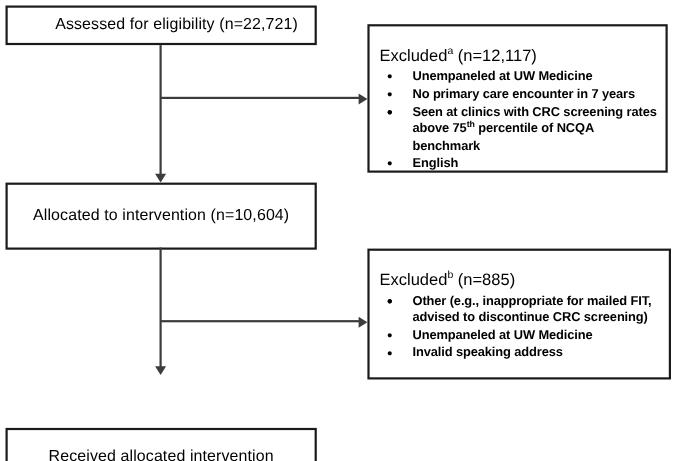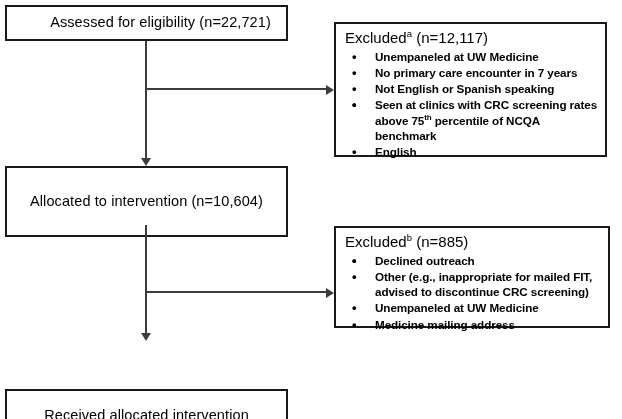--- a/index.html
+++ b/index.html
@@ -31,21 +31,21 @@
     text-align: center;
     font-size: 14.5px;
     line-height: 1.35;
     letter-spacing: 0.1px;
   }
   .main-node .label {
     padding: 0 8px;
     white-space: pre-line;
   }
   .excl-node {
-    padding: 4px 6px 4px 7px;
+    padding: 17px 6px 4px 7px;
   }
   .excl-title {
     font-size: 15px;
     line-height: 1.25;
     margin: 1px 0 1px 2px;
     white-space: nowrap;
   }
   .excl-title sup {
     font-size: 9.5px;
     vertical-align: super;
@@ -114,48 +114,48 @@
   <div class="arrow-right" style="left:326px; top:85px;"></div>
 
   <div class="node excl-node" style="left:334px; top:22px; width:273px; height:135px;">
     <div class="excl-title">
       <span>Excluded</span><sup>a</sup>
       <span>(n=12,117)</span>
     </div>
     <ul class="excl-list" id="excl-a-list">
         <li><span class="bullet">•</span><span>Unempaneled at UW Medicine</span></li>
         <li><span class="bullet">•</span><span>No primary care encounter in 7 years</span></li>
-        <li><span class="bullet">•</span><span>Not English or Spanish speaking</span></li>
+        <li><span class="bullet">•</span></li>
         <li><span class="bullet">•</span></li>
         <li><span class="bullet">•</span><span>Seen at clinics with CRC screening rates above 75<sup>th</sup> percentile of NCQA benchmark</span></li>
         <li><span class="bullet">•</span><span>English</span></li>
       </ul>
   </div>
 
-  <div class="node main-node" style="left:5px; top:166px; width:283px; height:71px;">
+  <div class="node main-node" style="left:5px; top:166px; width:283px; height:61px;">
     <span class="label">Allocated to intervention (n=10,604)</span>
   </div>
 
   <div class="connector v-line" style="left:145px; top:225px; height:112px;"></div>
   <div class="arrow-down" style="left:141px; top:333px;"></div>
 
   <div class="connector h-line" style="left:146px; top:291px; width:182px;"></div>
   <div class="arrow-right" style="left:326px; top:288px;"></div>
 
-  <div class="node excl-node" style="left:334px; top:226px; width:276px; height:102px;">
+  <div class="node excl-node" style="left:334px; top:226px; width:276px; height:119px;">
     <div class="excl-title">
       <span>Excluded</span><sup>b</sup>
       <span>(n=885)</span>
     </div>
     <ul class="excl-list" id="excl-b-list">
         <li><span class="bullet">•</span></li>
-        <li><span class="bullet">•</span><span>Declined outreach</span></li>
+        <li><span class="bullet">•</span></li>
         <li><span class="bullet">•</span><span>Other (e.g., inappropriate for mailed FIT, advised to discontinue CRC screening)</span></li>
         <li><span class="bullet">•</span><span>Unempaneled at UW Medicine</span></li>
-        <li><span class="bullet">•</span><span>Medicine mailing address</span></li>
+        <li><span class="bullet">•</span><span>Invalid speaking address</span></li>
       </ul>
   </div>
 
   <div class="node main-node" style="left:5px; top:341px; width:283px; height:73px;margin-top:48px;">
     <span class="label">Received allocated intervention
 (n=9,719)</span>
   </div>
 
 </div>
 

